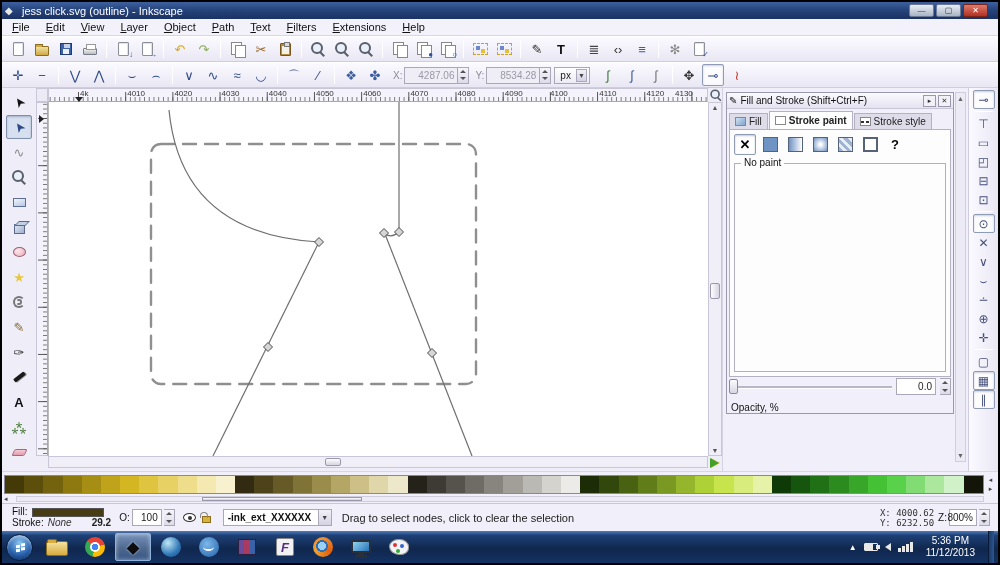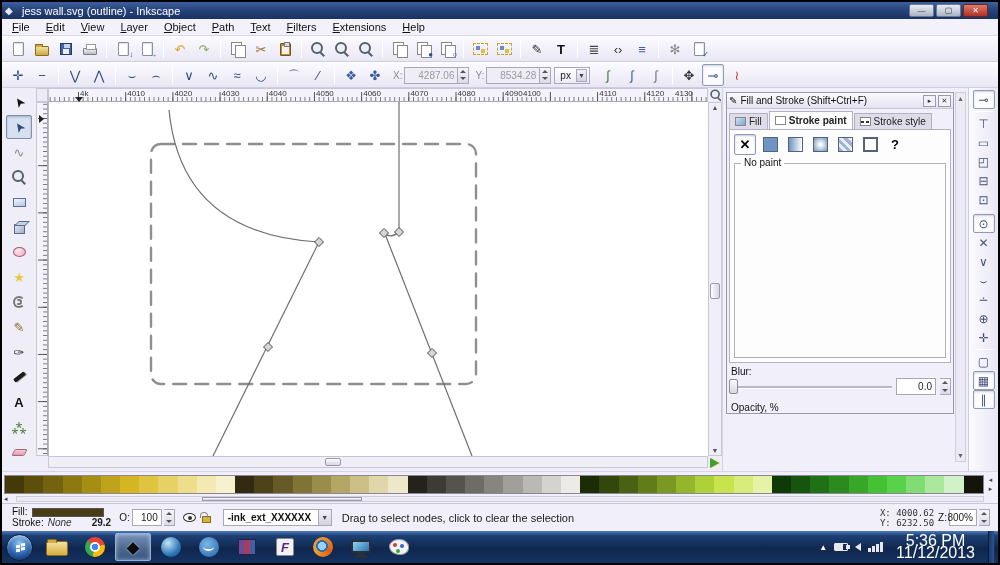--- a/index.html
+++ b/index.html
@@ -144,21 +144,21 @@
     background:linear-gradient(180deg,#4f7cb8 0%,#1d4076 14%,#10274e 55%,#143262 100%);
     display:flex;align-items:center;}
   #startorb{width:27px;height:27px;margin:0 5px 0 4px;border-radius:50%;
     background:radial-gradient(circle at 50% 32%,#8cc6f0,#2a62ae 55%,#0d2c5e 92%);
     border:1px solid #0a1e3c;box-shadow:inset 0 2px 3px rgba(255,255,255,.55);position:relative;}
   #startorb::after{content:'';position:absolute;left:9px;top:10px;width:4px;height:3px;background:#fff;
     box-shadow:5px -1px 0 #fff,0 4px 0 #fff,5px 3px 0 #fff;transform:skewY(-8deg);}
   .tapp{width:36px;height:28px;display:flex;align-items:center;justify-content:center;margin:0 1px;border:1px solid transparent;border-radius:2px;position:relative;}
   .tapp.active{border:1px solid #8fb2dd;background:linear-gradient(rgba(205,225,250,.5),rgba(120,160,210,.35));box-shadow:inset 0 0 4px rgba(255,255,255,.5);}
   #tray{margin-left:auto;display:flex;align-items:center;gap:7px;color:#fff;padding-right:4px;}
-  #clock{font-size:16px;color:#fff;text-align:center;line-height:12px;padding:0 6px;}
+  #clock{font-size:10px;color:#fff;text-align:center;line-height:12px;padding:0 6px;}
   #showdesk{width:6px;height:32px;border-left:1px solid #0a1a34;background:linear-gradient(90deg,#1a3a6a,#2c5590);}
   .tr-up{font-size:8px;}
   .tr-battery{width:14px;height:8px;border:1px solid #e8e8e8;border-radius:1px;background:linear-gradient(90deg,#e8e8e8 0 70%,transparent 70%);position:relative;}
   .tr-battery::after{content:'';position:absolute;right:-3px;top:1px;width:2px;height:4px;background:#e8e8e8;}
   .tr-speaker{width:0;height:0;border-top:4px solid transparent;border-bottom:4px solid transparent;border-right:6px solid #e8e8e8;position:relative;}
   .tr-speaker::before{content:'';position:absolute;left:-9px;top:-2px;width:3px;height:4px;background:#e8e8e8;}
   .tr-network{width:15px;height:10px;background-image:linear-gradient(#e8e8e8,#e8e8e8),linear-gradient(#e8e8e8,#e8e8e8),linear-gradient(#e8e8e8,#e8e8e8),linear-gradient(#e8e8e8,#e8e8e8);
     background-size:3px 4px,3px 6px,3px 8px,3px 10px;background-position:0 100%,4px 100%,8px 100%,12px 100%;background-repeat:no-repeat;}
 
   
@@ -211,21 +211,21 @@
   .tb-paint::before{content:'';position:absolute;left:3px;top:3px;width:4px;height:4px;border-radius:50%;background:#d33;box-shadow:7px 1px 0 #36c,3px 6px 0 #3a3;}
 </style>
 </head>
 <body>
 
 <div id="screen">
 <div id="content">
 
   <div id="titlebar">
     <span class="appicon">◆</span>
-    <span>jess wall.svg (outline) - Inkscape</span>
+    <span>jess click.svg (outline) - Inkscape</span>
     <div id="captions">
           <div class="capbtn">—</div>
           <div class="capbtn">▢</div>
           <div class="capbtn close">✕</div>
         </div>
   </div>
 
   <div id="menubar">
         <div class="menu-item">File</div>
         <div class="menu-item">Edit</div>
@@ -479,21 +479,21 @@
       <span class="rlabel" style="left: 31px;">4k</span>
             <span class="rlabel" style="left: 78.2px;">4010</span>
             <span class="rlabel" style="left: 125.4px;">4020</span>
             <span class="rlabel" style="left: 172.6px;">4030</span>
             <span class="rlabel" style="left: 219.8px;">4040</span>
             <span class="rlabel" style="left: 267px;">4050</span>
             <span class="rlabel" style="left: 314.2px;">4060</span>
             <span class="rlabel" style="left: 361.4px;">4070</span>
             <span class="rlabel" style="left: 408.6px;">4080</span>
             <span class="rlabel" style="left: 455.8px;">4090</span>
-            <span class="rlabel" style="left: 474px;">4100</span>
+            <span class="rlabel" style="left: 501px;">4100</span>
             <span class="rlabel" style="left: 550.2px;">4110</span>
             <span class="rlabel" style="left: 597.4px;">4120</span>
             <span class="rlabel" style="left: 626px;">4130</span>
           </div>
       <div id="vruler">
         <div class="vmark"></div>
       </div>
 
       <div id="canvas">
         <svg width="660" height="354">
@@ -571,21 +571,20 @@
                   <span class="pswatch swatchb"></span>
                 </div>
                 <div class="paintbtn">
                   <span style="font-weight: bold;">?</span>
                 </div>
               </div>
           <div id="fieldset">
             <span class="leg">No paint</span>
           </div>
         </div>
-        <div class="slabel">Blur:</div>
         <div class="sliderrow">
           <div class="strack">
                 <div class="sthumb" style="left:0;"></div>
               </div>
           <span class="numbox" style="width:40px;">0.0</span>
           <span class="spin">
                 <i class="up"></i>
                 <i class="dn"></i>
               </span>
         </div>

